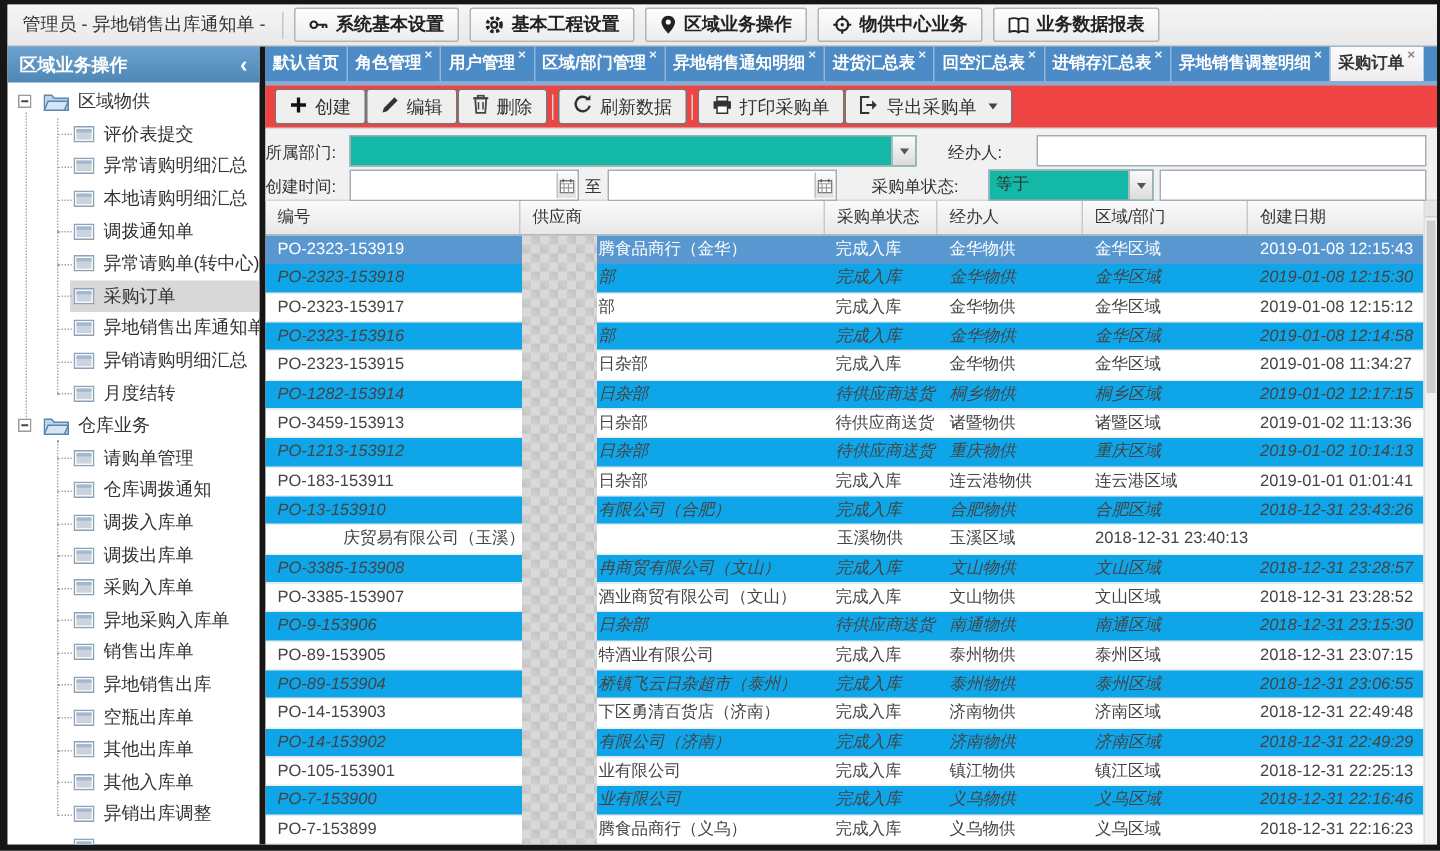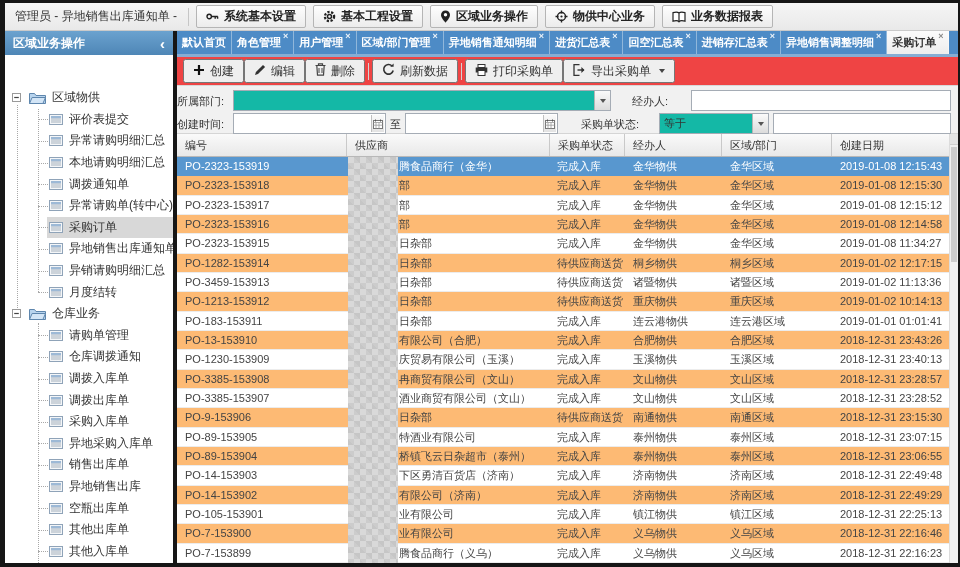--- a/index.html
+++ b/index.html
@@ -13,21 +13,21 @@
   .tb-vsep{width:1px;height:18px;background:#c6c6c6;}
   .top-btn{display:flex;align-items:center;gap:5px;height:23px;padding:0 9px;background:linear-gradient(#fefefe,#ececec);border:1px solid #b5b5b5;border-radius:2px;font-size:12px;font-weight:bold;color:#222;cursor:default;white-space:nowrap;}
   .top-btn .ic{display:flex;align-items:center;}
 
   .body{flex:1;display:flex;background:#161616;min-height:0;}
 
   
   .sidebar{width:168px;flex:0 0 168px;margin-right:4px;background:#fff;display:flex;flex-direction:column;min-height:0;}
   .side-head{height:24px;flex:0 0 24px;background:linear-gradient(#6ba2cf,#4e86b6);color:#fff;font-size:12px;font-weight:bold;display:flex;align-items:center;padding:0 8px;}
   .side-collapse{margin-left:auto;font-size:15px;line-height:15px;cursor:default;}
-  .tree{position:relative;flex:1;overflow:hidden;padding-top:2px;font-size:12px;color:#333;margin-top:30px;}
+  .tree{position:relative;flex:1;overflow:hidden;padding-top:2px;font-size:12px;color:#333;}
   .vline{position:absolute;width:0;border-left:1px dotted #a8a8a8;}
   .node{position:relative;height:21.6px;display:flex;align-items:center;white-space:nowrap;}
   .node.folder{padding-left:24px;font-weight:normal;}
   .node.leaf{padding-left:44px;}
   .node.leaf::before{content:"";position:absolute;left:33px;top:50%;width:10px;border-top:1px dotted #a8a8a8;}
   .node.leaf.selected{background:linear-gradient(to right,transparent 42px,#d8d8d8 42px);}
   .expander{position:absolute;left:7px;top:6px;display:flex;}
   .node-ic{margin-right:6px;display:flex;align-items:center;}
   .node-label{overflow:hidden;}
 
@@ -58,21 +58,21 @@
   .cal-btn{position:absolute;right:1px;top:1px;bottom:1px;width:13px;background:linear-gradient(#fafafa,#e2e2e2);border-left:1px solid #c0c0c0;display:flex;align-items:center;justify-content:center;}
   .f-to{position:absolute;top:4px;}
 
   
   .table-area{position:relative;flex:1;overflow:hidden;}
   .grid{display:grid;grid-template-columns:170px 203px 75px 97px 110px 1fr;}
   .thead{height:23px;background:linear-gradient(#fafafa,#e8e8e8);border-bottom:1px solid #b8b8b8;font-size:11px;color:#333;}
   .thead .hcell{line-height:22px;padding-left:8px;border-right:1px solid #c9c9c9;overflow:hidden;white-space:nowrap;}
   .rows{position:relative;width:772px;}
   .row{height:19.33px;font-size:11px;color:#444;border-bottom:1px solid #ececec;background:#fff;cursor:default;}
-  .row.alt{background:#fdba74;}
+  .row.alt{background:#0ea5e9;font-style:italic;}
   .row.selected{background:#5897cf;border-bottom-color:#5897cf;color:#fff;}
   .cell{line-height:18.3px;padding-left:8px;overflow:hidden;white-space:nowrap;}
   .c-sup{padding-left:52px;}
   .c-status{padding-left:7px;}
   .mosaic{position:absolute;left:171px;top:23px;bottom:0;width:50px;z-index:5;background-color:#d9d9d9;background-image:linear-gradient(45deg,#c6c6c6 25%,transparent 25%,transparent 75%,#c6c6c6 75%),linear-gradient(45deg,#cccccc 25%,transparent 25%,transparent 75%,#cccccc 75%);background-size:12px 12px;background-position:0 0,6px 6px;}
   .vscroll{position:absolute;right:0;top:0;bottom:0;width:9px;background:#f1f1f1;border-left:1px solid #dcdcdc;z-index:6;}
   .vscroll .sc-btn{height:11px;background:#e4e4e4;border-bottom:1px solid #d0d0d0;}
   .vscroll .thumb{position:absolute;left:1px;right:1px;top:13px;height:115px;background:#cdcdcd;}
 </style>
 </head>
@@ -647,21 +647,20 @@
             </div>
               <div class="grid row alt">
               <div class="cell">PO-13-153910</div>
               <div class="cell c-sup">有限公司（合肥）</div>
               <div class="cell c-status">完成入库</div>
               <div class="cell">合肥物供</div>
               <div class="cell">合肥区域</div>
               <div class="cell">2018-12-31 23:43:26</div>
             </div>
               <div class="grid row">
-              <div class="cell">PO-1230-153909</div>
               <div class="cell c-sup">庆贸易有限公司（玉溪）</div>
               <div class="cell c-status">完成入库</div>
               <div class="cell">玉溪物供</div>
               <div class="cell">玉溪区域</div>
               <div class="cell">2018-12-31 23:40:13</div>
             </div>
               <div class="grid row alt">
               <div class="cell">PO-3385-153908</div>
               <div class="cell c-sup">冉商贸有限公司（文山）</div>
               <div class="cell c-status">完成入库</div>

